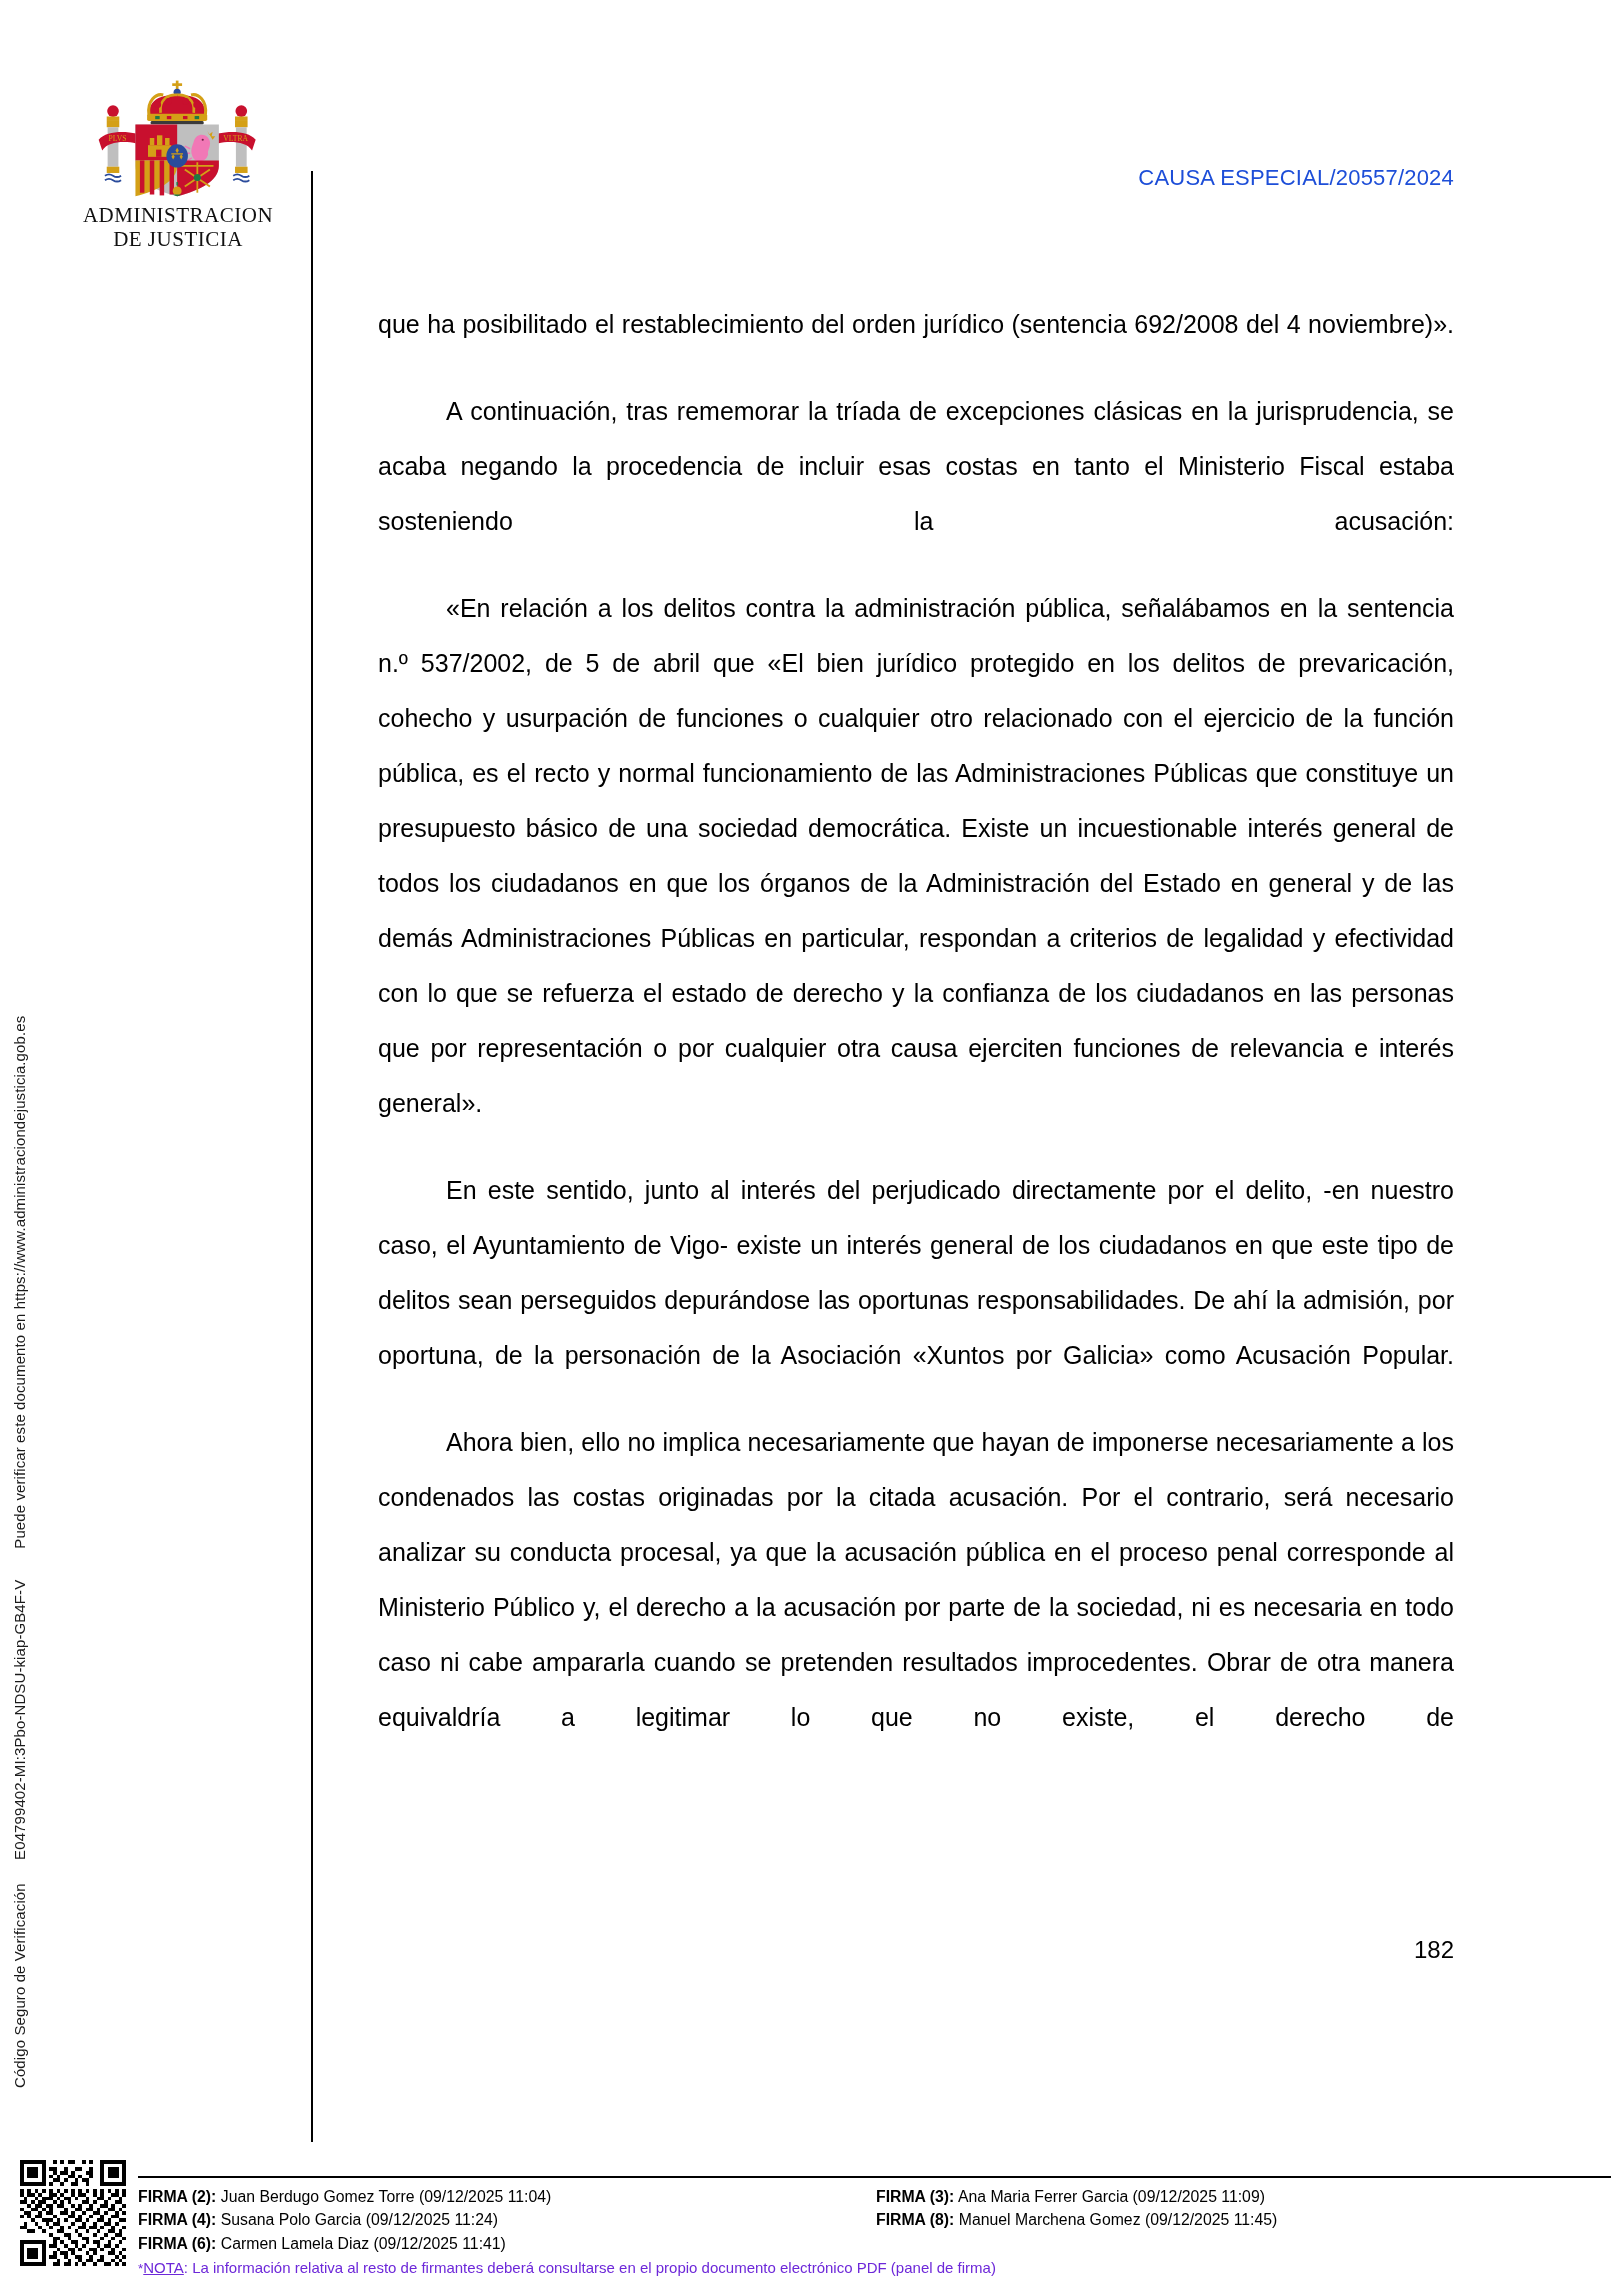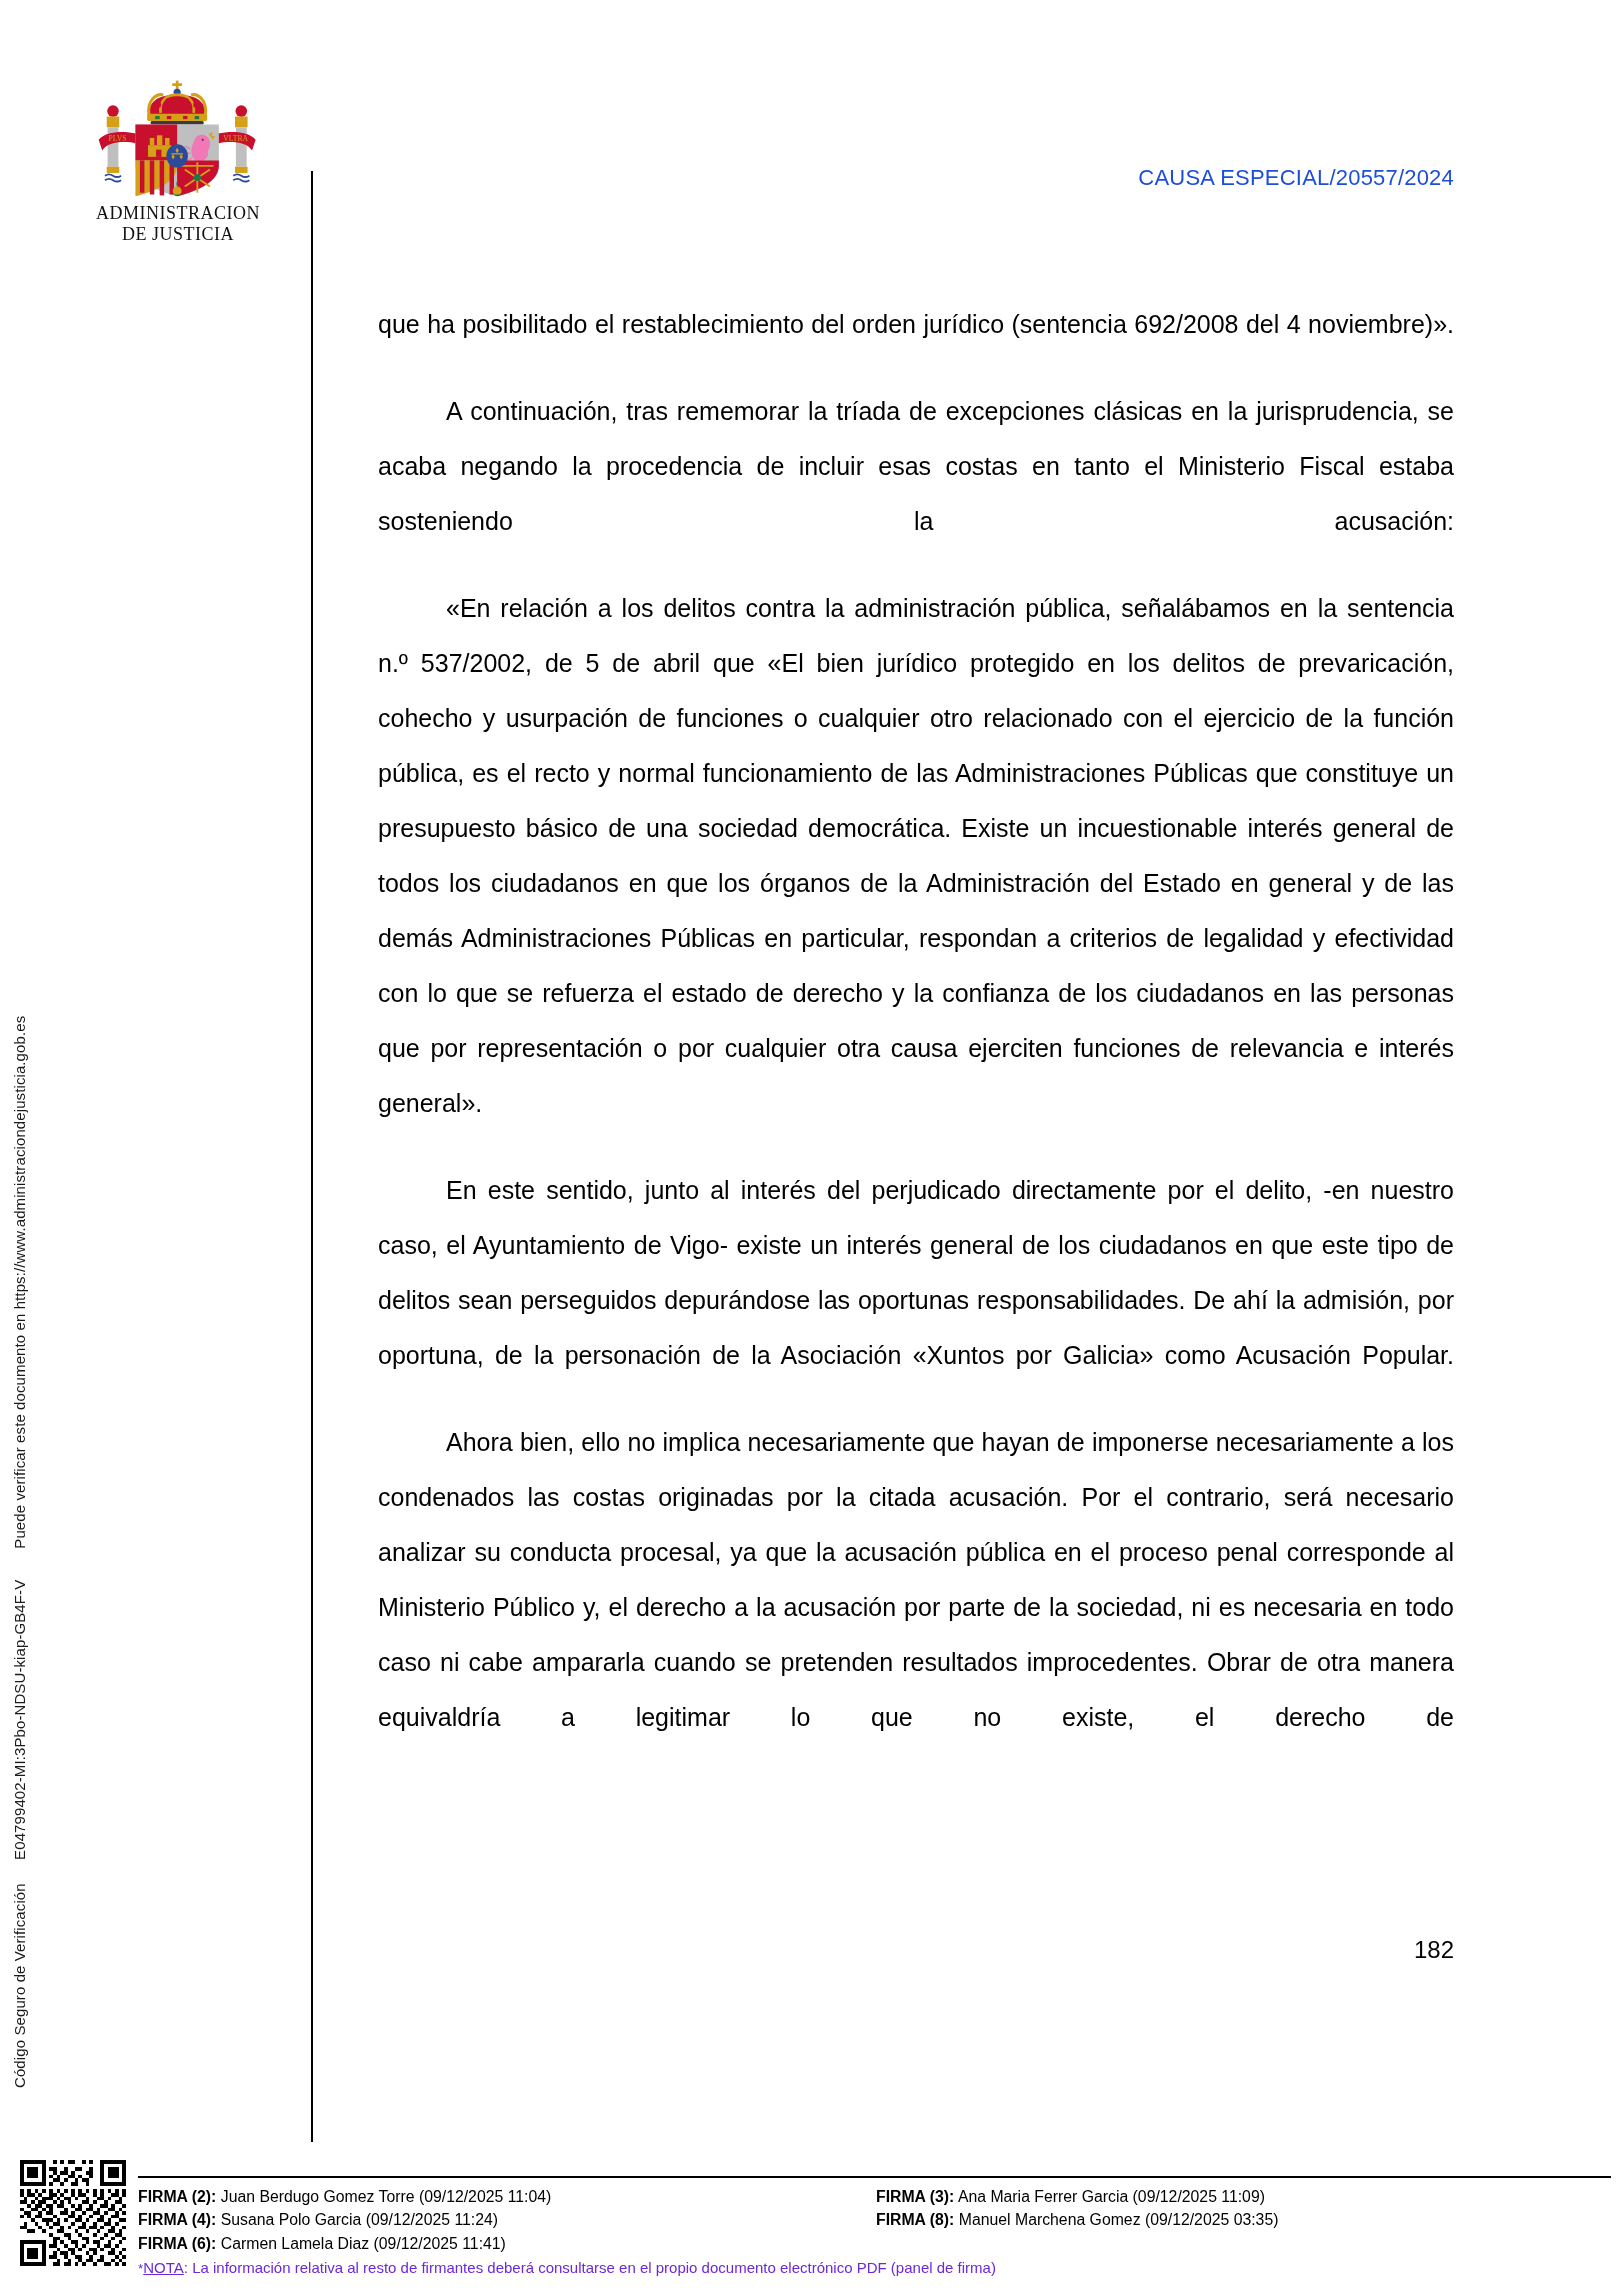--- a/index.html
+++ b/index.html
@@ -48,21 +48,21 @@
   .emblem-block {
     position: absolute;
     left: 54px;
     top: 77px;
     width: 248px;
     text-align: center;
   }
   .emblem-svg { display: block; margin: 0 auto; }
   .emblem-caption {
     font-family: "Liberation Serif", serif;
-    font-size: 18px;
+    font-size: 21px;
     line-height: 1.18;
     letter-spacing: 0.5px;
     color: #111111;
     margin-top: 3.6px;
   }
 
   
   .vrule {
     position: absolute;
     left: 311px;
@@ -543,21 +543,21 @@
       <div class="sig-row">
         <span class="sig-label">FIRMA (3):</span>
         <span class="sig-value">Ana Maria Ferrer Garcia (09/12/2025 11:09)</span>
       </div>
       <div class="sig-row">
         <span class="sig-label">FIRMA (4):</span>
         <span class="sig-value">Susana Polo Garcia (09/12/2025 11:24)</span>
       </div>
       <div class="sig-row">
         <span class="sig-label">FIRMA (8):</span>
-        <span class="sig-value">Manuel Marchena Gomez (09/12/2025 03:35)</span>
+        <span class="sig-value">Manuel Marchena Gomez (09/12/2025 11:45)</span>
       </div>
       <div class="sig-row">
         <span class="sig-label">FIRMA (6):</span>
         <span class="sig-value">Carmen Lamela Diaz (09/12/2025 11:41)</span>
       </div>
     </div>
     <div class="footer-note">
       <span class="star">*</span><span class="nota">NOTA</span><span>: La información relativa al resto de firmantes deberá consultarse en el propio documento electrónico PDF (panel de firma)</span>
     </div>
   </div>

